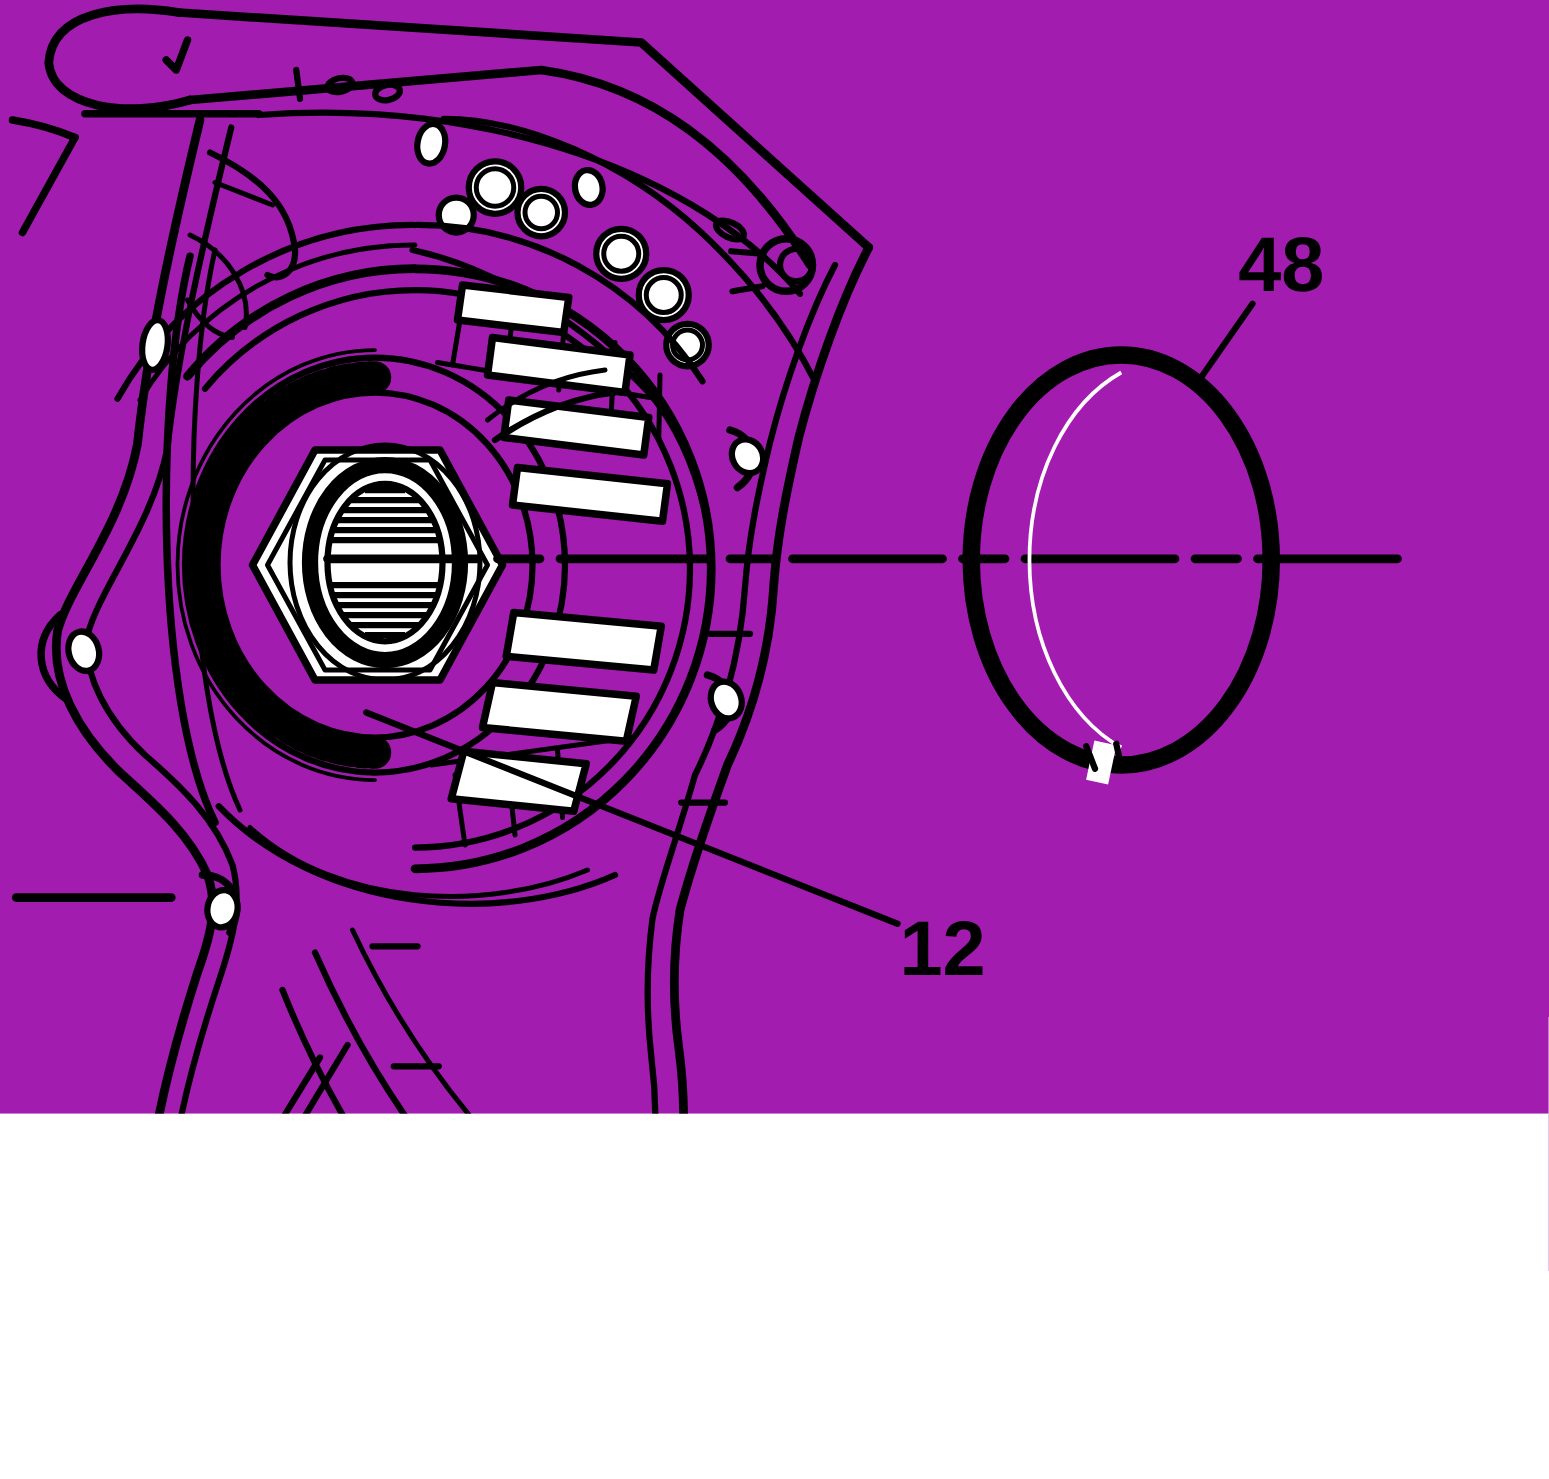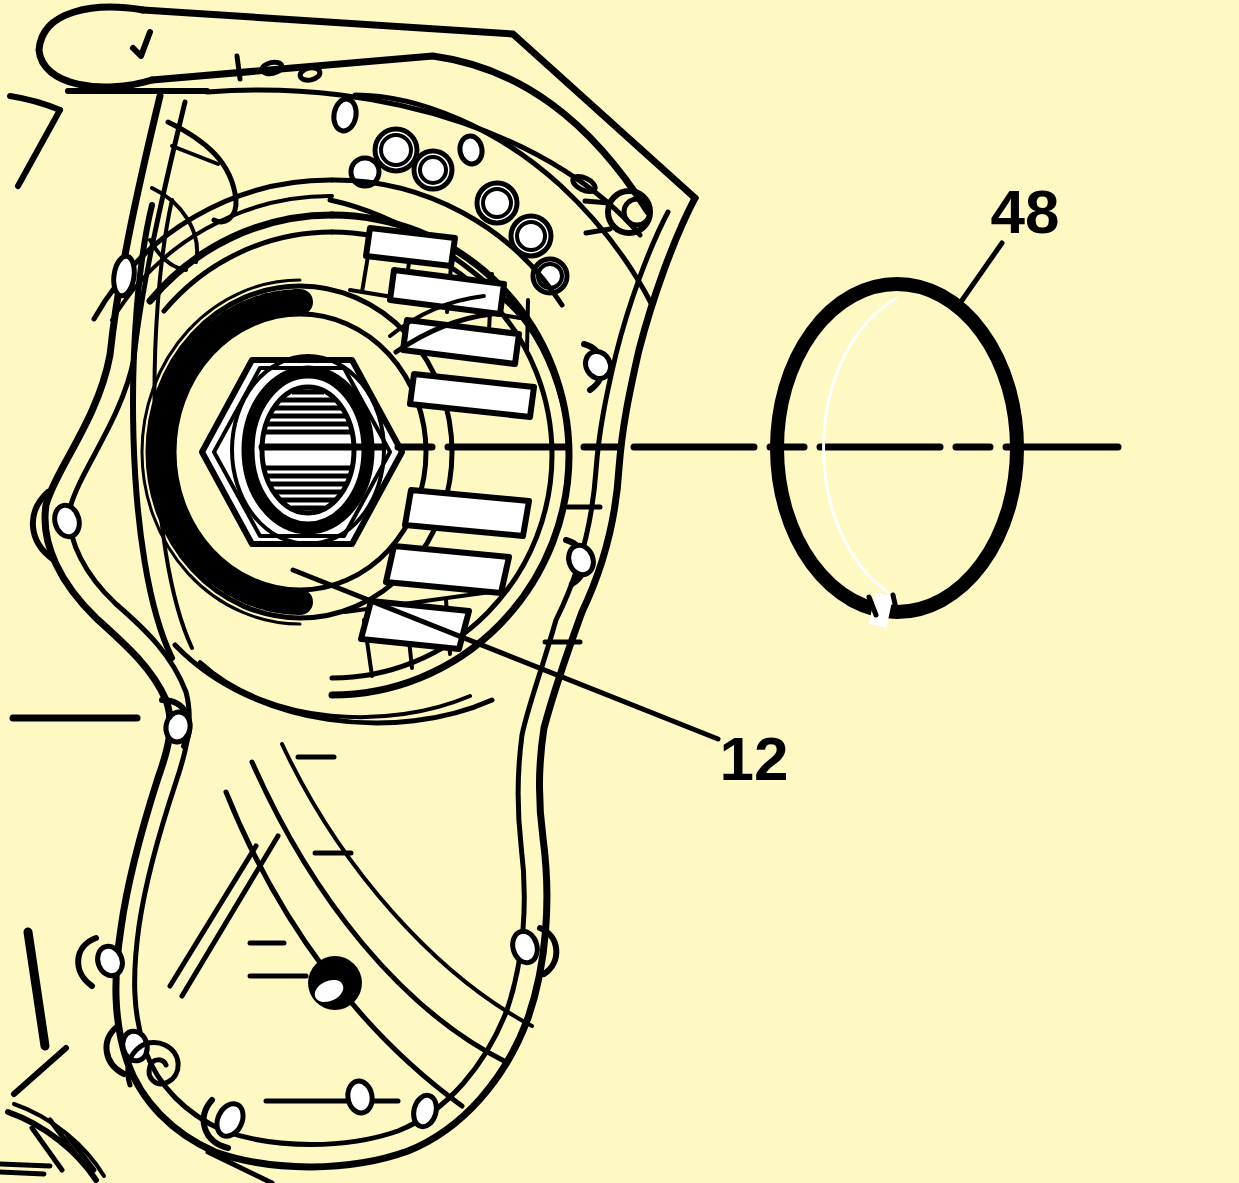--- a/index.html
+++ b/index.html
@@ -1,18 +1,18 @@
 <!DOCTYPE html>
 <html><head>
 <meta charset="utf-8">
 <style>
   html, body { margin: 0; padding: 0; background: #ffffff; }
   .figure-wrap {
-    width: 1239px; height: 1183px; position: relative;
-    background: #fef9c3; overflow: hidden;
+    width: 1239px; height: 891px; position: relative;
+    background: #a21caf; overflow: hidden;
   }
   svg { display: block; }
   .ln  { stroke: #000000; fill: none; stroke-linecap: round; stroke-linejoin: round; }
   .fillw { fill: #ffffff; }
   .fillb { fill: #000000; }
   .callout-text {
     font-family: "Liberation Sans", "DejaVu Sans", sans-serif;
     font-weight: bold; font-size: 62px; fill: #000000;
   }
 </style>

